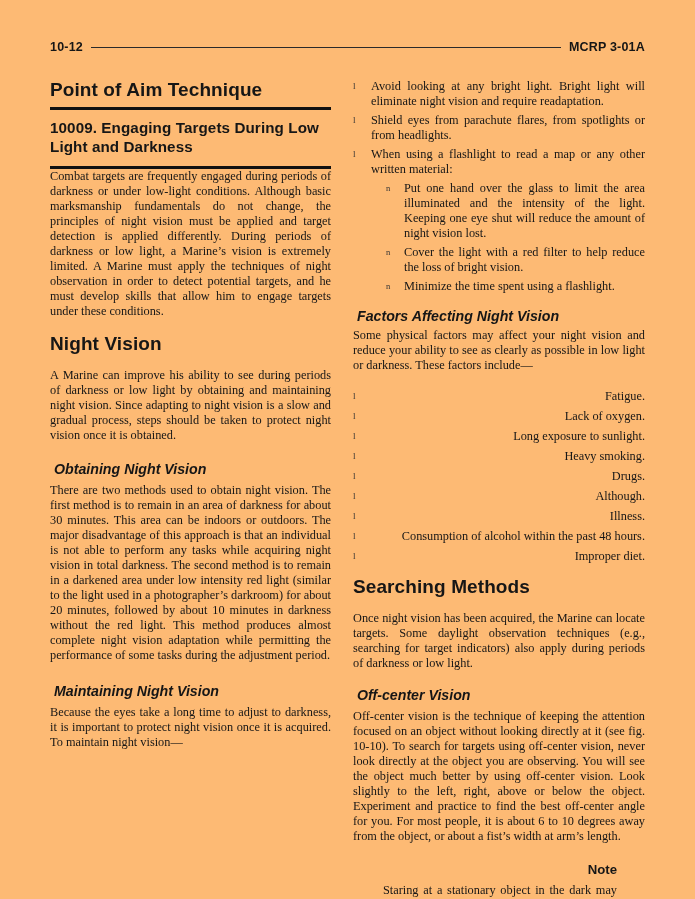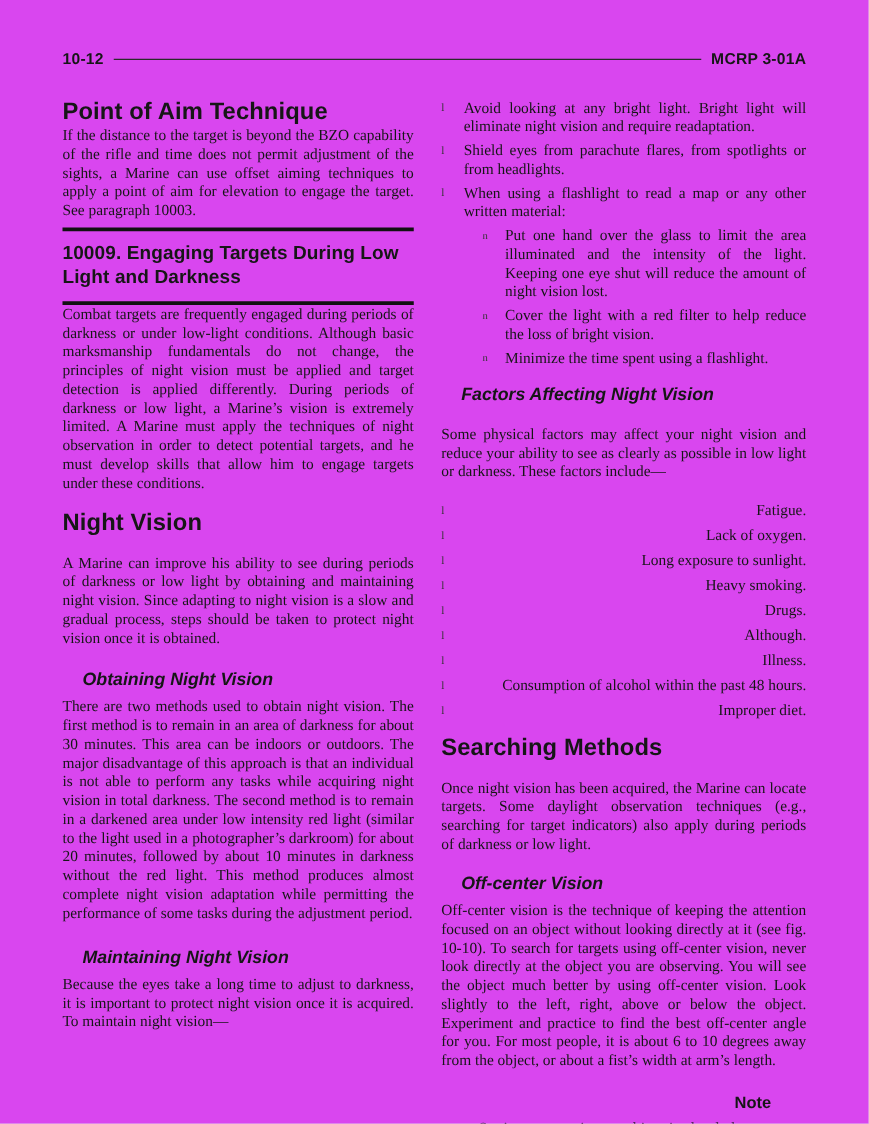--- a/index.html
+++ b/index.html
@@ -1,20 +1,20 @@
 <!DOCTYPE html>
 <html><head>
 <meta charset="utf-8">
 <style>
   html,body { margin:0; padding:0; background:#e8e8e8; }
   .page {
     position:relative;
     width:695px; height:899px;
     margin:0 auto;
-    background:#d946ef;
+    background:#fdba74;
     color:#161616;
     font-family:"Liberation Serif", serif;
     box-sizing:border-box;
     padding:40px 50px 0 50px;
     overflow:hidden;
   }
   
   .hdr {
     display:flex; align-items:center;
     font-family:"Liberation Sans", sans-serif;
@@ -33,21 +33,21 @@
     text-align:justify; margin:0;
   }
   .h-sans {
     font-family:"Liberation Sans", sans-serif;
     font-weight:bold; font-size:19px;
     letter-spacing:0.1px; margin:0;
   }
   .h-ital {
     font-family:"Liberation Sans", sans-serif;
     font-weight:bold; font-style:italic;
-    font-size:14.2px; margin:16px;
+    font-size:14.2px; margin:4px;
   }
 
   
   .section-block {
     border-top:3.5px solid #111;
     border-bottom:3.5px solid #111;
     margin-top:6px;
     padding:8px 0 10px 0;
   }
   .section-heading {
@@ -92,21 +92,20 @@
     <span>10-12</span>
     <span class="hdr-rule"></span>
     <span>MCRP 3-01A</span>
   </div>
 
   <div class="columns">
 
     <div class="col-left">
 
       <h2 class="h-sans">Point of Aim Technique</h2>
-      <p class="body mt13">If the distance to the target is beyond the BZO capability of the rifle and time does not permit adjustment of the sights, a Marine can use offset aiming techniques to apply a point of aim for elevation to engage the target. See paragraph 10003.</p>
 
       <div class="section-block">
         <h2 class="section-heading">10009.  Engaging Targets During Low Light and Darkness</h2>
       </div>
       <p class="body mt26">Combat targets are frequently engaged during periods of darkness or under low-light conditions. Although basic marksmanship fundamentals do not change, the principles of night vision must be applied and target detection is applied differently. During periods of darkness or low light, a Marine’s vision is extremely limited. A Marine must apply the techniques of night observation in order to detect potential targets, and he must develop skills that allow him to engage targets under these conditions.</p>
 
       <h2 class="h-sans mt14 mb13">Night Vision</h2>
       <p class="body">A Marine can improve his ability to see during periods of darkness or low light by obtaining and maintaining night vision. Since adapting to night vision is a slow and gradual process, steps should be taken to protect night vision once it is obtained.</p>
 
       <h3 class="h-ital mt18 mb6">Obtaining Night Vision</h3>

